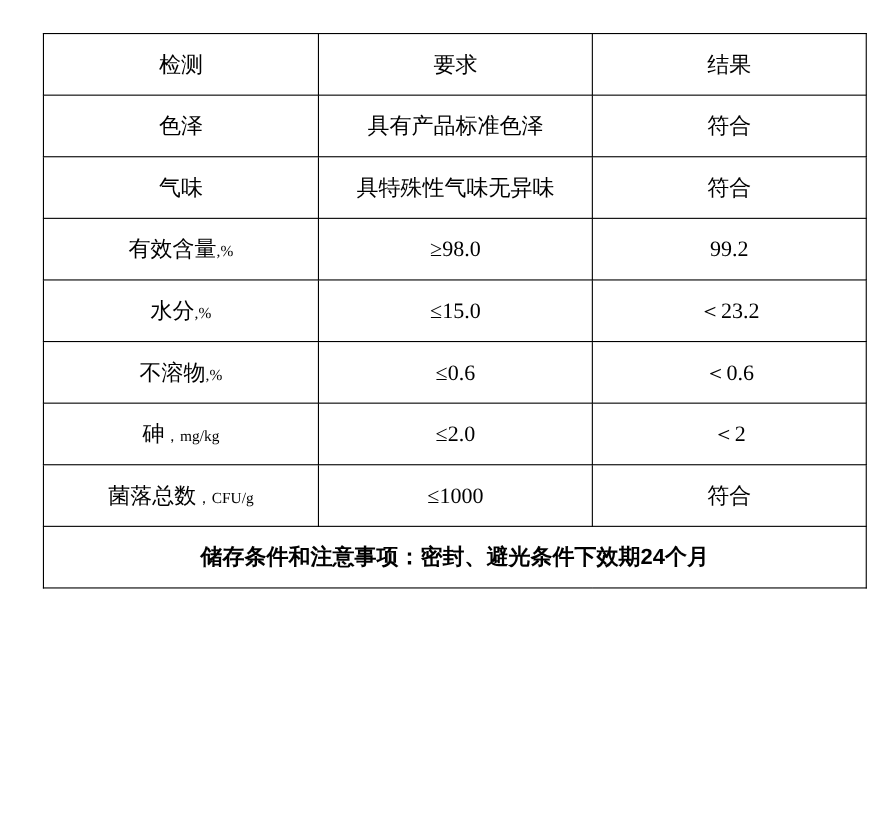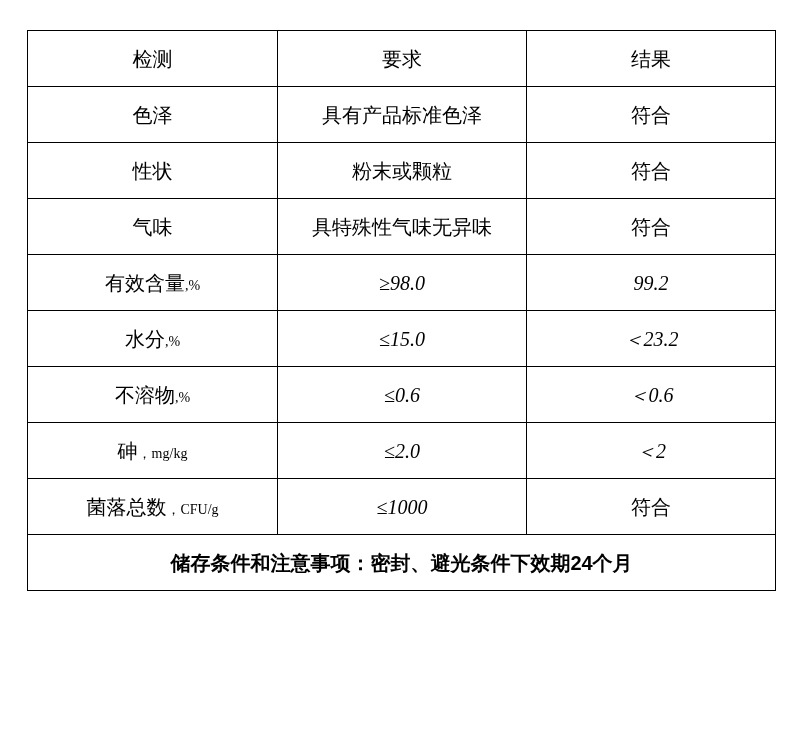--- a/index.html
+++ b/index.html
@@ -12,20 +12,21 @@
     height: 750px;
     font-family: "Liberation Serif", "DejaVu Serif", serif;
     color: #000000;
     overflow: hidden;
   }
   .page {
     position: relative;
     width: 784px;
     height: 750px;
     box-sizing: border-box;
+    margin-left: 12px;
   }
   .table-wrap {
     position: absolute;
     left: 27px;
     top: 30px;
     width: 748px;
   }
   table.spec {
     border-collapse: collapse;
     width: 748px;
@@ -43,21 +44,20 @@
   col.c1 { width: 250px; }
   col.c2 { width: 249px; }
   col.c3 { width: 249px; }
 
   .unit {
     font-size: 14px;
     font-family: "Liberation Serif", "DejaVu Serif", serif;
   }
   .num {
     font-family: "Liberation Serif", "DejaVu Serif", serif;
-    font-style: italic;
   }
   .footer-row td {
     text-align: left;
     font-size: 17px;
     height: 40px;
     padding-left: 8px;
     font-family: "Liberation Sans", sans-serif;
     font-weight: bold;
   }
   .cell-inner {
@@ -84,27 +84,20 @@
         </tr>
 
         <tr>
           <td>
               <span class="cell-inner"><span>色泽</span><span class="unit"></span></span>
             </td>
           <td>具有产品标准色泽</td>
           <td>符合</td>
         </tr>
 
-        <tr>
-          <td>
-              <span class="cell-inner"><span>性状</span><span class="unit"></span></span>
-            </td>
-          <td>粉末或颗粒</td>
-          <td>符合</td>
-        </tr>
 
         <tr>
           <td>
               <span class="cell-inner"><span>气味</span><span class="unit"></span></span>
             </td>
           <td>具特殊性气味无异味</td>
           <td>符合</td>
         </tr>
 
         <tr>

